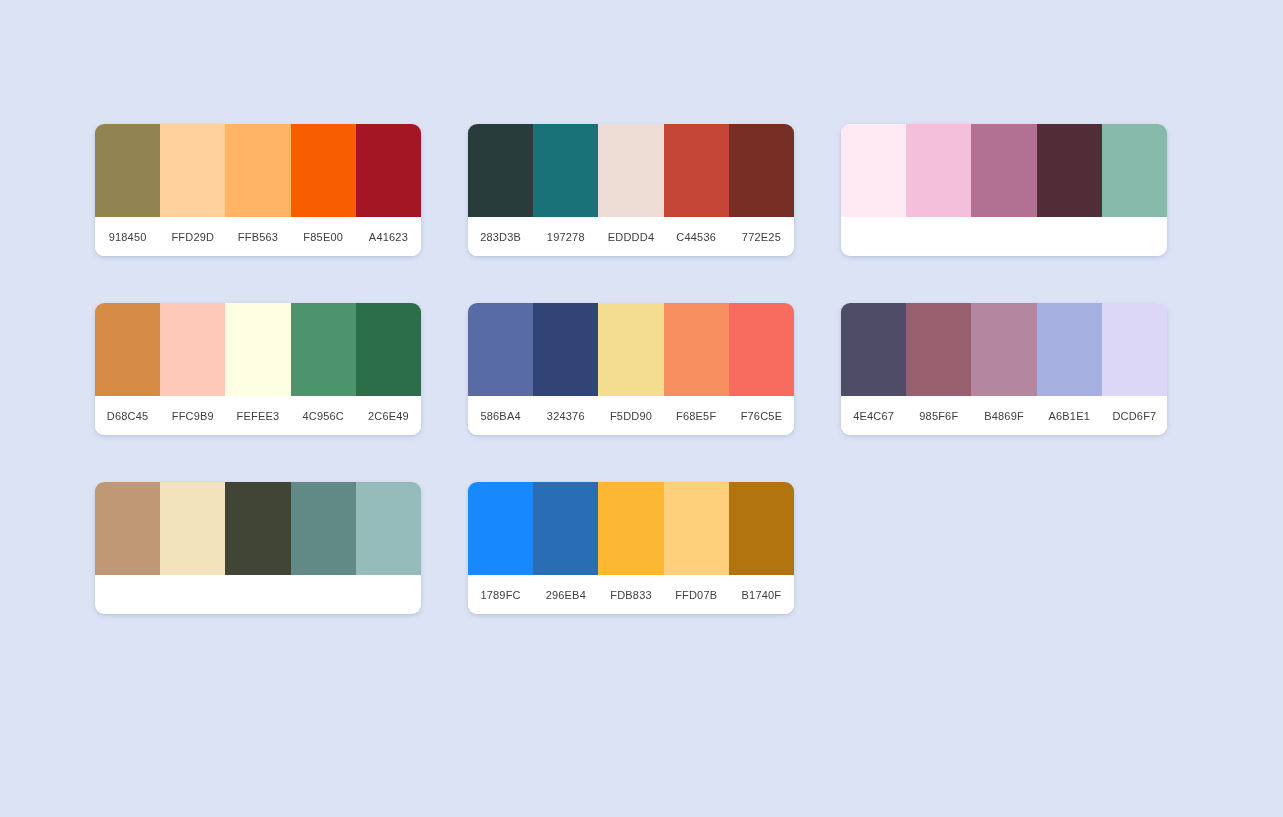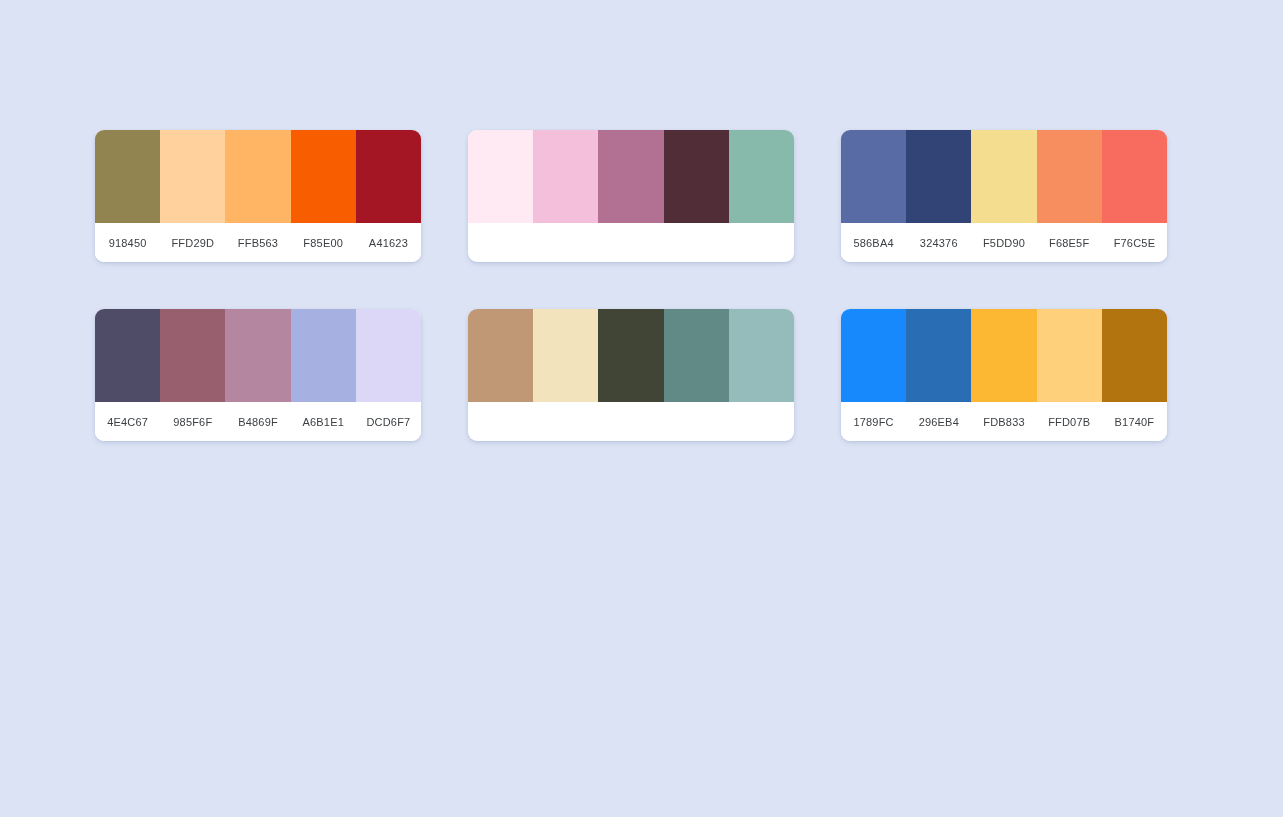--- a/index.html
+++ b/index.html
@@ -11,21 +11,21 @@
     width: 1283px;
     height: 817px;
     background: #dce3f4;
     font-family: "Liberation Sans", sans-serif;
     overflow: hidden;
   }
 
   #palette-grid {
     position: absolute;
     left: 95px;
-    top: 130px;
+    top: 124px;
     display: grid;
     grid-template-columns: repeat(3, 326px);
     grid-template-rows: repeat(3, 132px);
     column-gap: 55px;
     row-gap: 77px;
     gap: 47px;
   }
 
   .palette-card {
     width: 326px;
@@ -80,25 +80,57 @@
       <div class="label-strip">
         <div class="swatch-label">918450</div>
         <div class="swatch-label">FFD29D</div>
         <div class="swatch-label">FFB563</div>
         <div class="swatch-label">F85E00</div>
         <div class="swatch-label">A41623</div>
       </div>
     </div>
     <div class="palette-card">
       <div class="swatch-strip">
+        <div class="swatch" style="background-color: rgb(40, 61, 59);"></div>
+        <div class="swatch" style="background-color: rgb(25, 114, 120);"></div>
+        <div class="swatch" style="background-color: rgb(237, 221, 212);"></div>
+        <div class="swatch" style="background-color: rgb(196, 69, 54);"></div>
+        <div class="swatch" style="background-color: rgb(119, 46, 37);"></div>
+      </div>
+      <div class="label-strip">
+        <div class="swatch-label">283D3B</div>
+        <div class="swatch-label">197278</div>
+        <div class="swatch-label">EDDDD4</div>
+        <div class="swatch-label">C44536</div>
+        <div class="swatch-label">772E25</div>
+      </div>
+    </div>
+    <div class="palette-card">
+      <div class="swatch-strip">
         <div class="swatch" style="background-color: rgb(255, 233, 243);"></div>
         <div class="swatch" style="background-color: rgb(244, 191, 219);"></div>
         <div class="swatch" style="background-color: rgb(178, 112, 146);"></div>
         <div class="swatch" style="background-color: rgb(81, 45, 56);"></div>
         <div class="swatch" style="background-color: rgb(135, 186, 171);"></div>
+      </div>
+    </div>
+    <div class="palette-card">
+      <div class="swatch-strip">
+        <div class="swatch" style="background-color: rgb(214, 140, 69);"></div>
+        <div class="swatch" style="background-color: rgb(255, 201, 185);"></div>
+        <div class="swatch" style="background-color: rgb(254, 254, 227);"></div>
+        <div class="swatch" style="background-color: rgb(76, 149, 108);"></div>
+        <div class="swatch" style="background-color: rgb(44, 110, 73);"></div>
+      </div>
+      <div class="label-strip">
+        <div class="swatch-label">D68C45</div>
+        <div class="swatch-label">FFC9B9</div>
+        <div class="swatch-label">FEFEE3</div>
+        <div class="swatch-label">4C956C</div>
+        <div class="swatch-label">2C6E49</div>
       </div>
     </div>
     <div class="palette-card">
       <div class="swatch-strip">
         <div class="swatch" style="background-color: rgb(88, 107, 164);"></div>
         <div class="swatch" style="background-color: rgb(50, 67, 118);"></div>
         <div class="swatch" style="background-color: rgb(245, 221, 144);"></div>
         <div class="swatch" style="background-color: rgb(246, 142, 95);"></div>
         <div class="swatch" style="background-color: rgb(247, 108, 94);"></div>
       </div>

